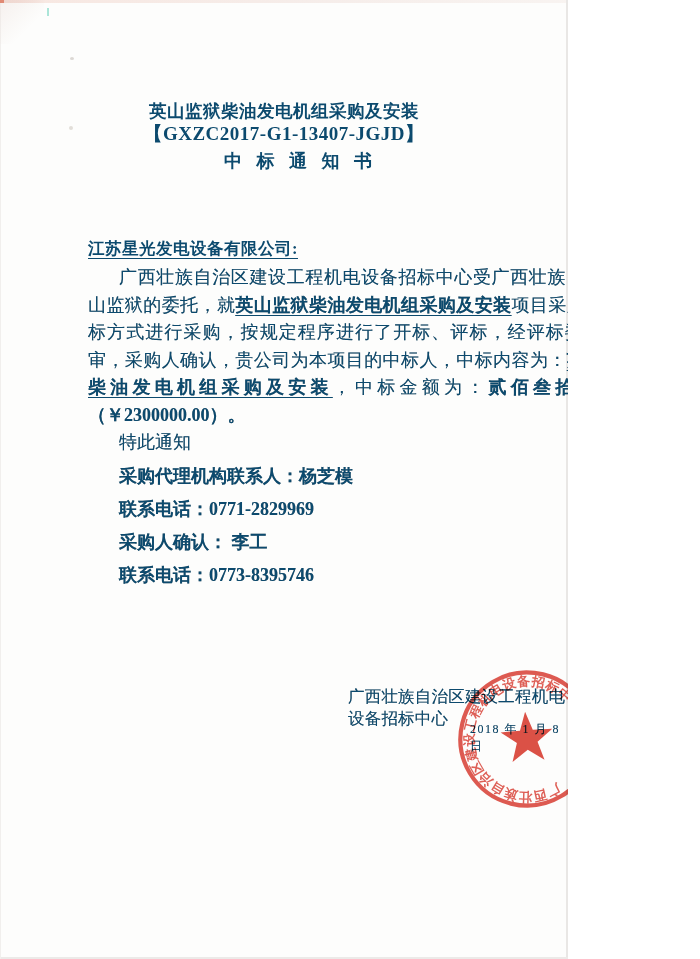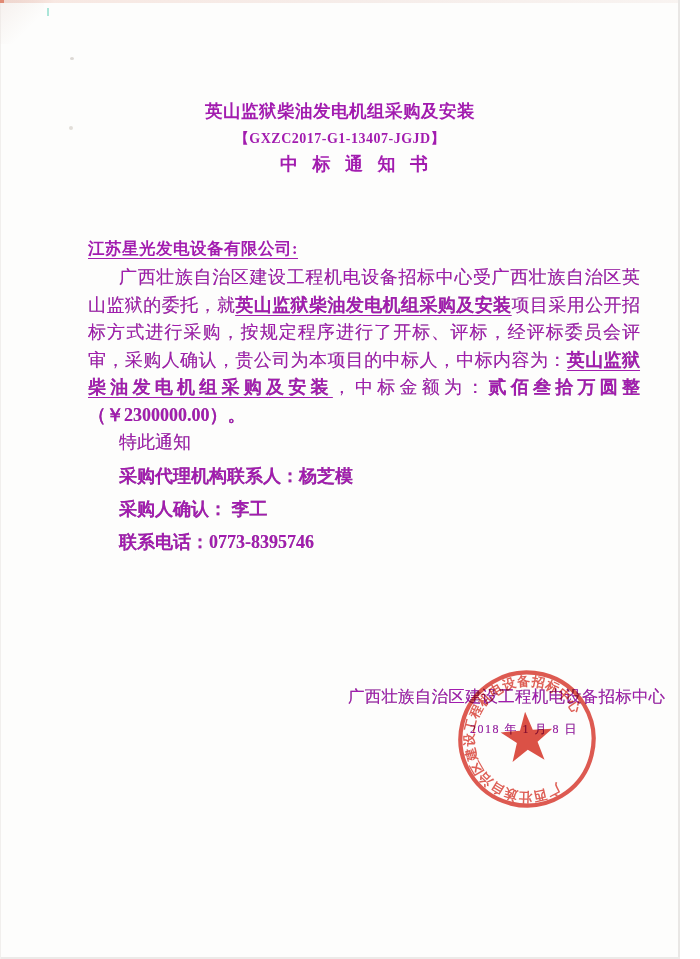--- a/index.html
+++ b/index.html
@@ -1,37 +1,37 @@
 <!DOCTYPE html>
 <html><head>
 <meta charset="utf-8">
 <style>
   html,body{margin:0;padding:0;background:#ffffff;}
   .page{
-    position:relative;width:680px;height:959px;overflow:hidden;
+    position:relative;width:568px;height:959px;overflow:hidden;
     background:#fdfdfc;
     font-family:"Liberation Serif","DejaVu Serif",serif;
-    color:#a21caf;
+    color:#0c4a6e;
   }
   
   .edge-top{position:absolute;top:0;left:0;width:100%;height:3px;
     background:linear-gradient(90deg,#eab9ac,#f6e3dc 8%,#f4e9e5 55%,#f7f1ee);opacity:.8;}
   .edge-right{position:absolute;top:0;right:0;width:2px;height:100%;background:#e9e7e5;}
   .edge-bottom{position:absolute;bottom:0;left:0;width:100%;height:2px;background:#eceae8;}
   .edge-left{position:absolute;top:0;left:0;width:1px;height:100%;background:#f1efed;}
   .corner-fold{position:absolute;top:0;left:0;width:44px;height:44px;
     background:linear-gradient(135deg,#efe6e2 0%,rgba(253,253,252,0) 65%);opacity:.55;}
   .speck-red{position:absolute;top:0;left:0;width:4px;height:3px;background:#e08a74;}
   .speck-teal{position:absolute;top:8px;left:47px;width:2px;height:8px;background:#8fdccc;opacity:.75;}
   .speck-gray-1{position:absolute;top:57px;left:70px;width:4px;height:3px;background:#dcd8d4;border-radius:50%;}
   .speck-gray-2{position:absolute;top:126px;left:69px;width:4px;height:4px;background:#e2ded9;border-radius:50%;}
   
   .title-block{position:absolute;top:103px;left:0;width:100%;text-align:center;font-weight:700;}
   .t1{font-size:17.5px;line-height:1;letter-spacing:.5px;}
-  .t2{font-size:14px;line-height:1;margin-top:11px;letter-spacing:.5px;}
+  .t2{font-size:19px;line-height:1;margin-top:3px;letter-spacing:.5px;}
   .t3{font-size:18px;line-height:1;margin-top:9px;letter-spacing:5px;margin-left:33px;}
   
   .salutation{position:absolute;left:88px;top:238px;font-size:16.5px;font-weight:700;
     text-decoration:underline;text-underline-offset:4px;text-decoration-thickness:1.4px;
     letter-spacing:.5px;}
   
   .body-text{position:absolute;left:88px;top:264px;width:552px;
     font-size:18px;line-height:27.5px;text-align:justify;
     text-shadow:0 0 .5px rgba(40,40,40,.45);}
   .body-text p{margin:0;}
@@ -76,20 +76,21 @@
     <div class="t3">中 标 通 知 书</div>
   </header>
 
   <div class="salutation">江苏星光发电设备有限公司:</div>
 
   <div class="body-text">
     <p class="indent"><span>广西壮族自治区建设工程机电设备招标中心受广西壮族自治区英山监狱的委托，就</span><span class="bu">英山监狱柴油发电机组采购及安装</span><span>项目采用公开招标方式进行采购，按规定程序进行了开标、评标，经评标委员会评审，采购人确认，贵公司为本项目的中标人，中标内容为：</span><span class="bu">英山监狱柴油发电机组采购及安装</span><span>，中标金额为：</span><span class="b">贰佰叁拾万圆整（￥2300000.00）。</span></p>
     <p class="indent notice">特此通知</p>
     <div class="contacts">
       <p>采购代理机构联系人：杨芝模</p>
+      <p>联系电话：0771-2829969</p>
       <p>采购人确认： 李工</p>
       <p>联系电话：0773-8395746</p>
     </div>
   </div>
 
   <div class="footer-org">广西壮族自治区建设工程机电设备招标中心</div>
   <div class="footer-date">2018 年 1 月 8 日</div>
 
   <svg class="seal" viewBox="0 0 160 160" aria-hidden="true">
     <g transform="rotate(-76 80 80)">

